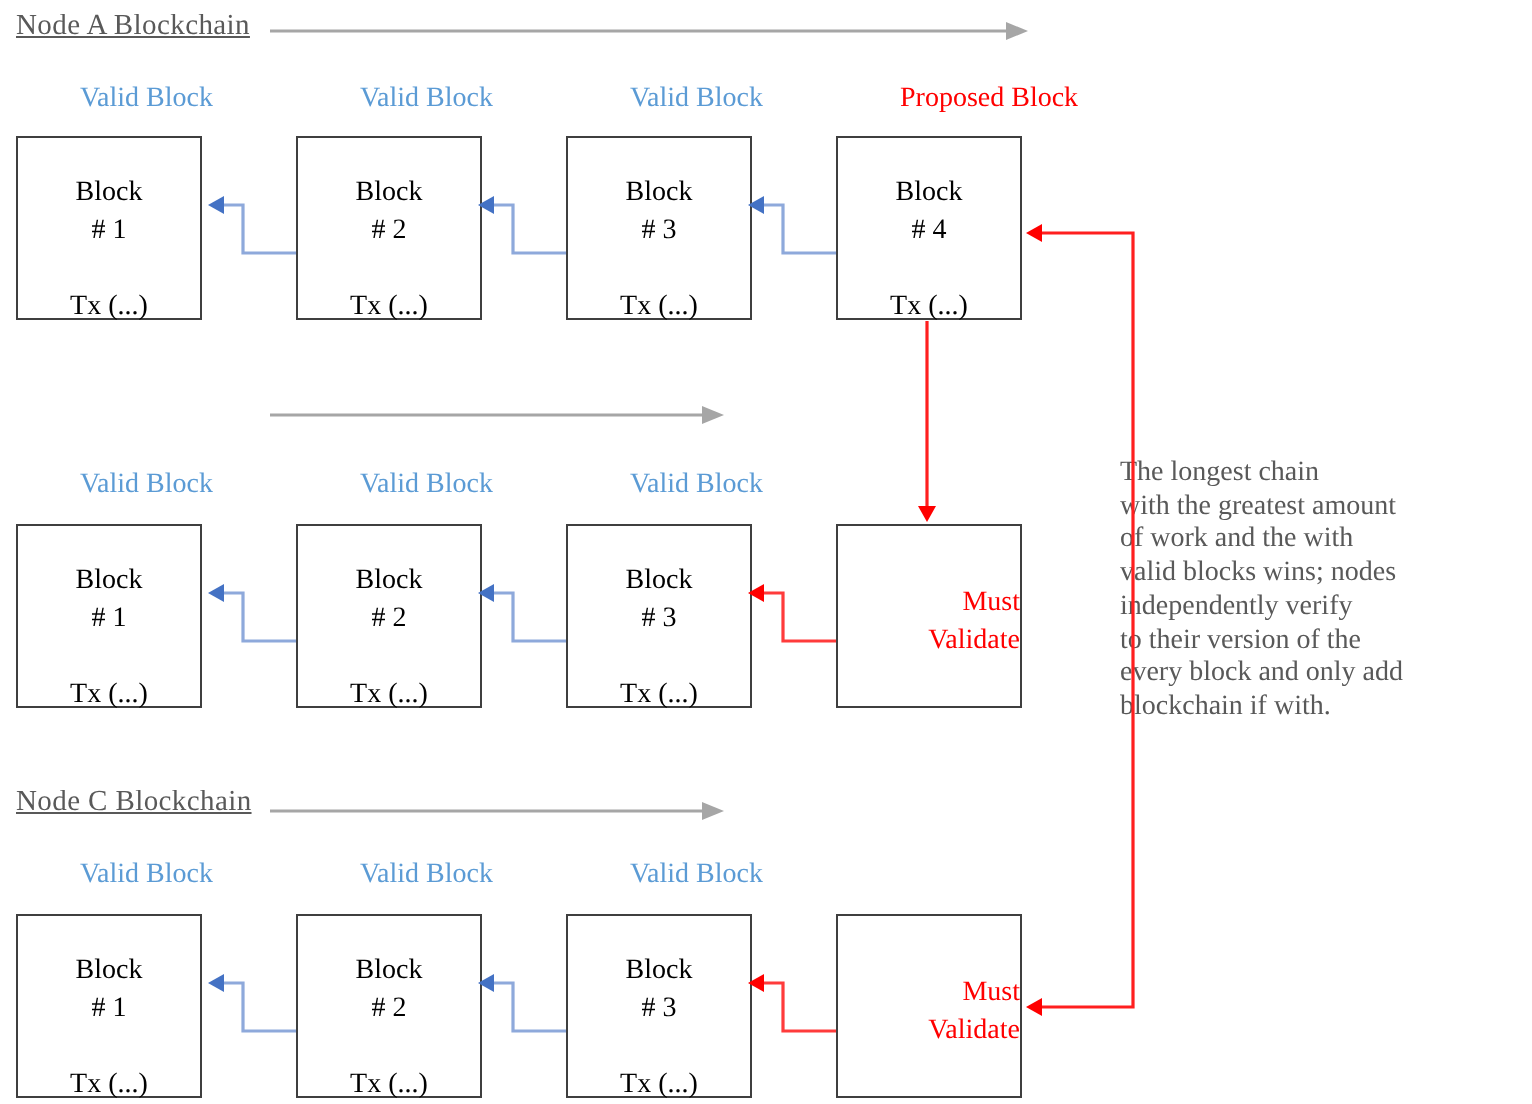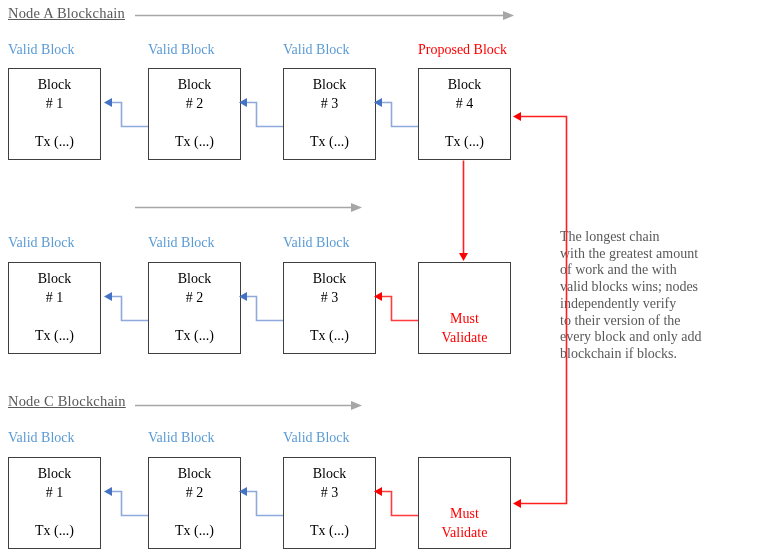--- a/index.html
+++ b/index.html
@@ -4,30 +4,30 @@
 <style>
   html,body { margin:0; padding:0; background:#ffffff; }
   .canvas {
     position:relative; width:766px; height:552px; background:#ffffff;
     font-family:"Liberation Serif","DejaVu Serif",serif; overflow:hidden;
   }
   .row-title {
     position:absolute; left:8px; font-size:14.5px; color:var(--title-text);
     text-decoration:underline; white-space:nowrap; letter-spacing:0.2px;
   }
-  .blabel { position:absolute; font-size:14px; white-space:nowrap; }
+  .blabel { position:absolute; font-size:14px; white-space:nowrap;margin-left:32px; }
   .blabel.valid    { color:var(--valid-label-blue); }
   .blabel.proposed { color:var(--proposed-red); }
   .box {
     position:absolute; width:93px; height:92px; box-sizing:border-box;
     border:1.5px solid var(--box-border); background:#ffffff;
-    text-align:center; font-size:14px; color:var(--block-text); padding-top:6px;
+    text-align:center; font-size:14px; color:var(--block-text); padding-top:18px;
   }
   .box .bline { height:19px; line-height:19px; }
-  .box.mv { color:var(--arrow-red-head); padding-top:46px; }
+  .box.mv { color:var(--arrow-red-head); padding-top:29px;text-align:right; }
   svg.overlay { position:absolute; left:0; top:0; pointer-events:none; }
   .garrow { stroke:var(--gray-arrow); stroke-width:1.4; fill:none; }
   .garrow-head { fill:var(--gray-arrow); stroke:none; }
   .belbow { stroke:var(--arrow-blue-line); stroke-width:1.6; fill:none; }
   .belbow-head { fill:var(--arrow-blue-head); stroke:none; }
   .relbow { stroke:var(--arrow-red-line); stroke-width:1.6; fill:none; }
   .relbow-head { fill:var(--arrow-red-head); stroke:none; }
   .rconn { stroke:var(--connector-red); stroke-width:1.6; fill:none; }
   .rconn-head { fill:var(--arrow-red-head); stroke:none; }
   .annotation {
@@ -127,21 +127,21 @@
   </div>
 
   <div class="annotation">
     <div>The longest chain</div>
     <div>with the greatest amount</div>
     <div>of work and the with</div>
     <div>valid blocks wins; nodes</div>
     <div>independently verify</div>
     <div>to their version of the</div>
     <div>every block and only add</div>
-    <div>blockchain if blocks.</div>
+    <div>blockchain if with.</div>
   </div>
 
   <svg class="overlay" width="766" height="552" viewBox="0 0 766 552">
 
     <g>
       <line class="garrow" x1="135" y1="15.5" x2="504" y2="15.5"></line>
       <polygon class="garrow-head" points="514,15.5 503,11 503,20"></polygon>
     </g>
     <g>
       <line class="garrow" x1="135" y1="207.5" x2="352" y2="207.5"></line>

